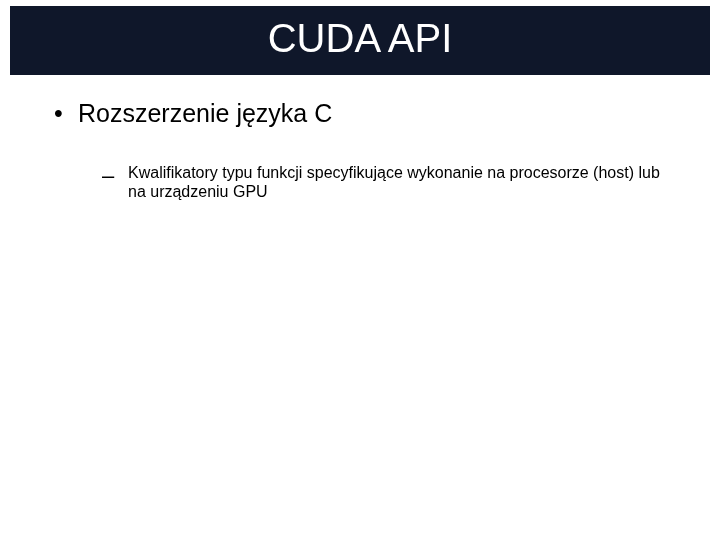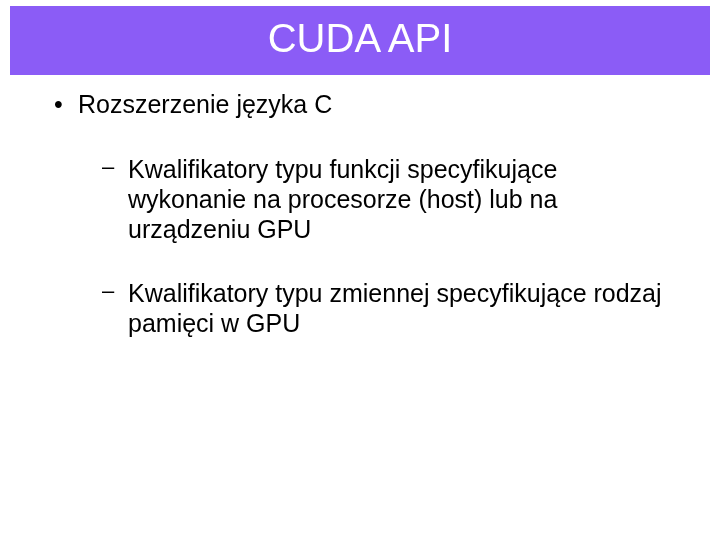--- a/index.html
+++ b/index.html
@@ -11,23 +11,23 @@
     background: #fff;
     overflow: hidden;
   }
   .slide {
     width: 720px;
     height: 540px;
     position: relative;
     box-sizing: border-box;
   }
   .title-bar {
-    background: #8b5cf6;
+    background: #0f172a;
     color: #fff;
-    margin: 6px 10px 0 10px;
+    margin: 6px 10px 9px 10px;
     padding: 10px 0 14px 0;
     text-align: center;
     font-size: 40px;
     font-weight: 400;
   }
   .content {
     padding: 14px 50px 0 50px;
     color: #000;
   }
   .level1 {
@@ -52,21 +52,21 @@
   .level2 {
     list-style: none;
     padding: 0;
     margin: 0;
     margin-top: 8px;
   }
   .level2 > li {
     position: relative;
     padding-left: 30px;
     margin-left: 20px;
-    font-size: 25px;
+    font-size: 16px;
     line-height: 1.2;
     margin-top: 34px;
   }
   .level2 > li::before {
     content: "–";
     position: absolute;
     left: 4px;
     top: 0;
     font-size: 22px;
   }
@@ -75,18 +75,17 @@
 <body>
 
 <div class="slide">
   <div class="title-bar">CUDA API</div>
   <div class="content">
     <ul class="level1">
       <li>
         <span>Rozszerzenie języka C</span>
         <ul class="level2">
           <li><span>Kwalifikatory typu funkcji specyfikujące wykonanie na procesorze (host) lub na urządzeniu GPU</span></li>
-          <li><span>Kwalifikatory typu zmiennej specyfikujące rodzaj pamięci w GPU</span></li>
         </ul>
       </li>
     </ul>
   </div>
 </div>
 
 </body></html>

